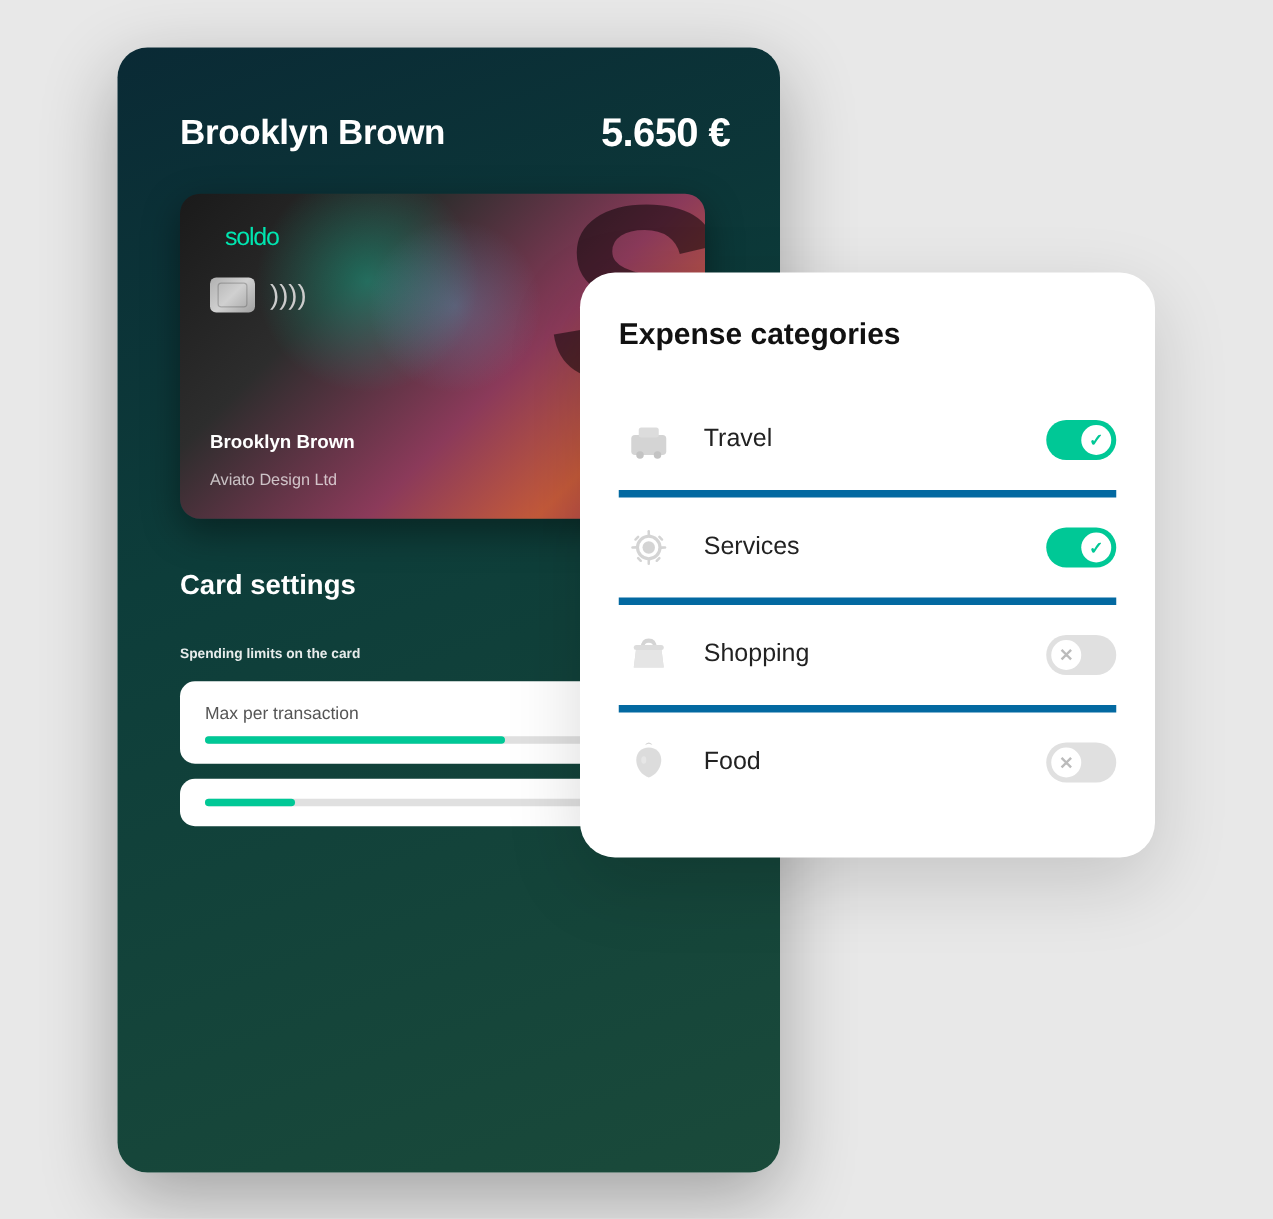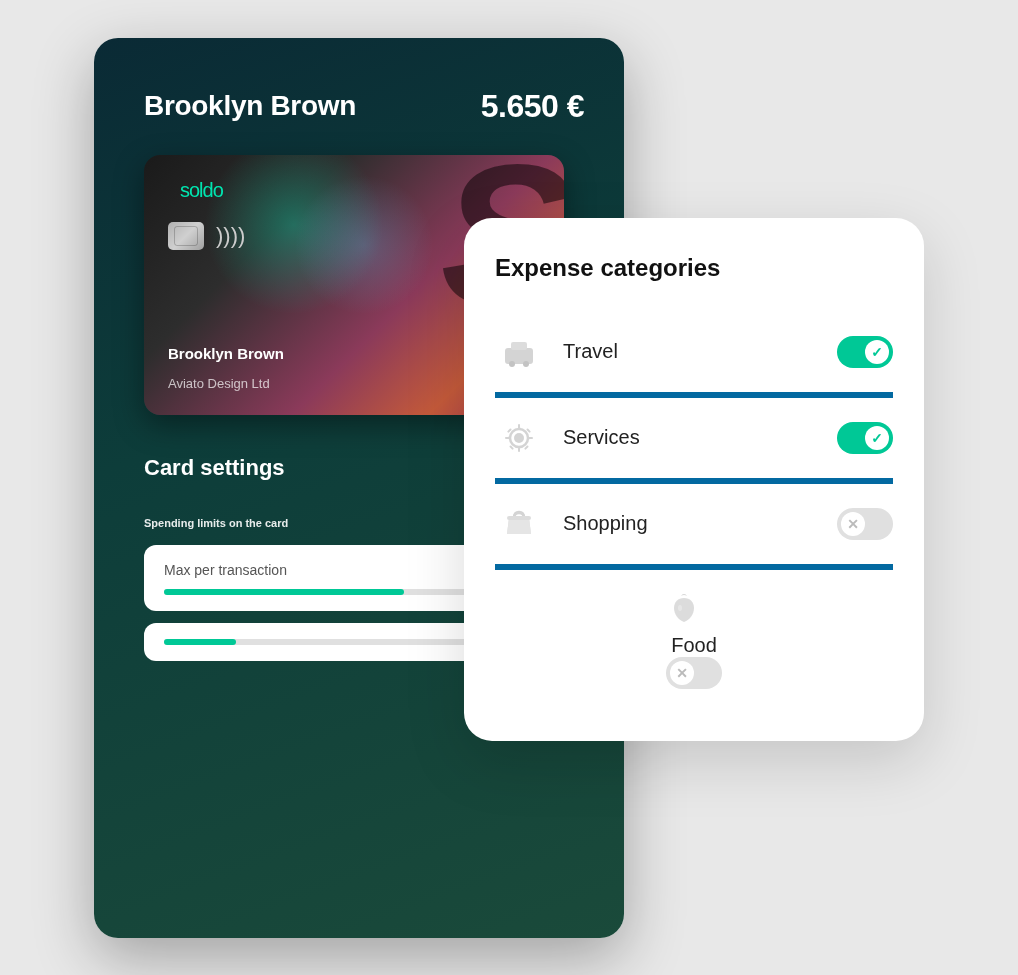--- a/index.html
+++ b/index.html
@@ -278,21 +278,20 @@
 
     .category-item {
       display: flex;
       align-items: center;
       padding: 16px 0;
       border-bottom: 6px solid #0369a1;
     }
 
     .category-item:last-child {
       border-bottom: none;
-      flex-direction: column;
     }
 
     .category-icon {
       width: 48px;
       height: 48px;
       display: flex;
       align-items: center;
       justify-content: center;
       margin-right: 20px;
       color: #aaa;

